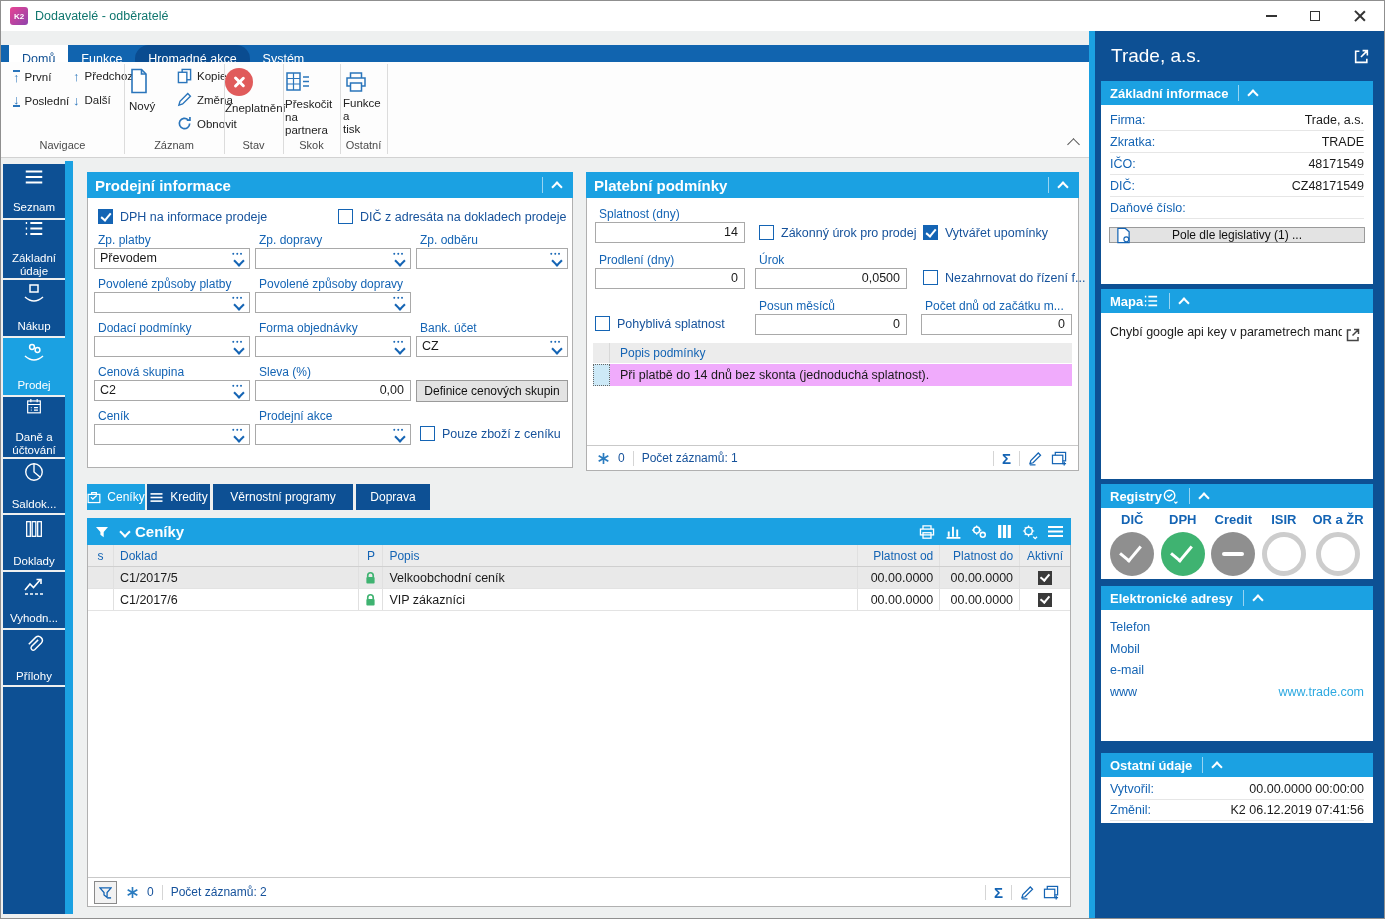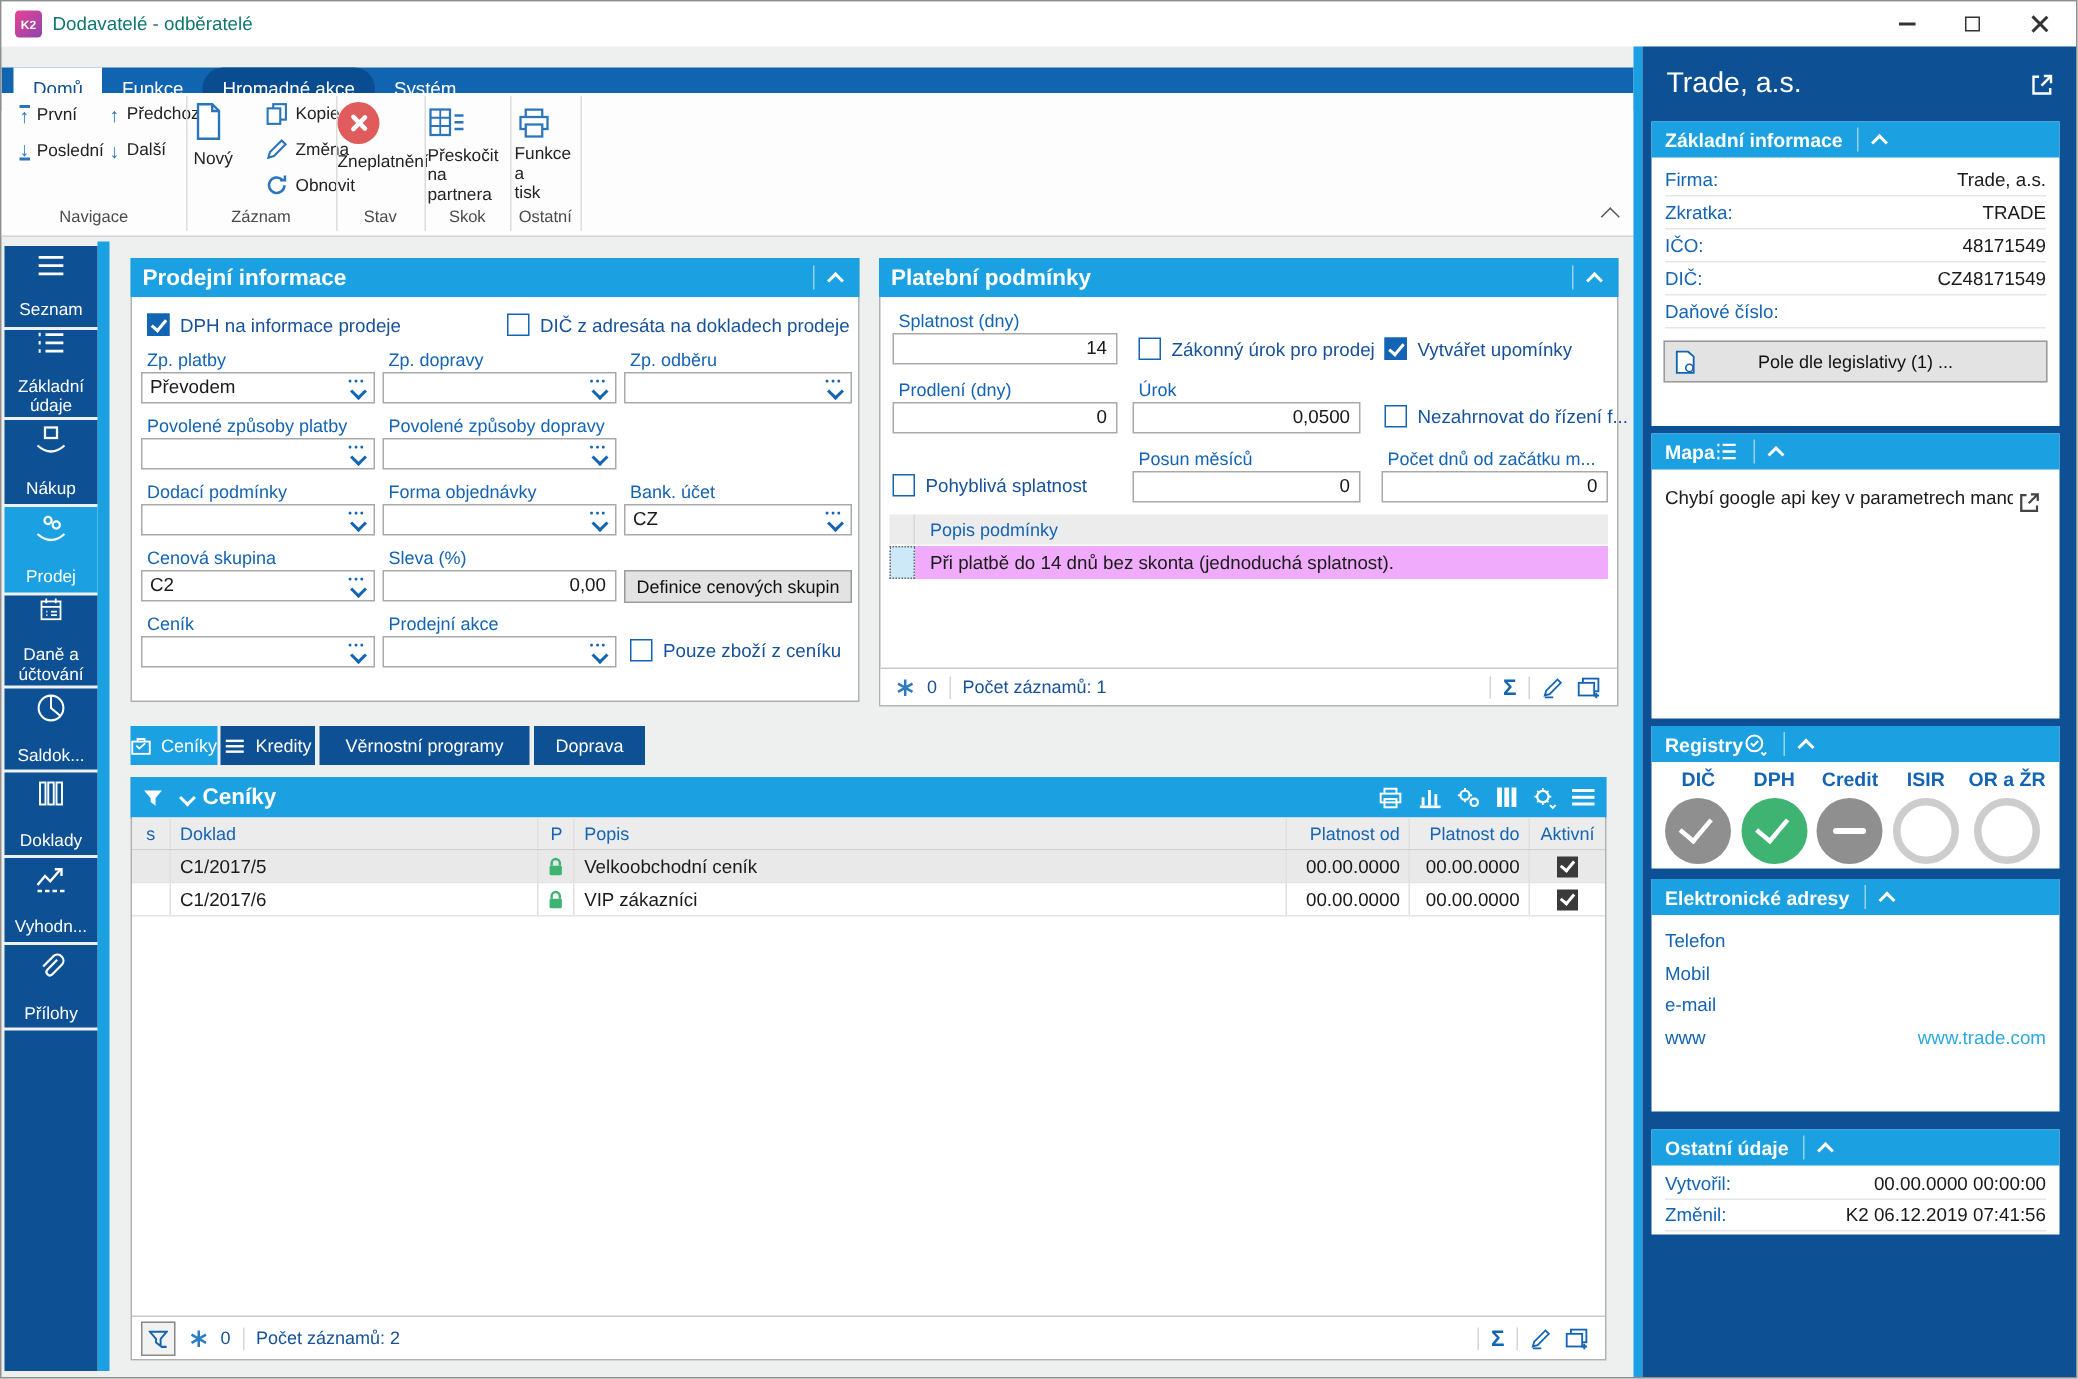--- a/index.html
+++ b/index.html
@@ -546,21 +546,21 @@
         <span class="kv">48171549</span>
       </div>
     <div class="krow" style="top:95px">
         <span class="kl">DIČ:</span>
         <span class="kv">CZ48171549</span>
       </div>
     <div class="krow" style="top:117px">
         <span class="kl">Daňové číslo:</span>
         <span class="kv"></span>
       </div>
-    <div class="btn" style="left:8px;top:146px;width:256px;height:28px">
+    <div class="btn" style="left:8px;top:146px;width:256px;height:16px">
       <svg class="abs" style="left:6px" width="15" height="17" viewBox="0 0 16 18">
         <path d="M2 1.5h8L14 5v11.5H2z" fill="#fff" stroke="#1464b4" stroke-width="1.3"></path>
         <circle cx="11" cy="13" r="2.6" fill="none" stroke="#1464b4" stroke-width="1.2"></circle>
         </svg>
       <span>Pole dle legislativy (1) ...</span>
       </div>
   </div>
 
   <div class="card" style="top:258px;height:190px">
     <div class="chdr">

